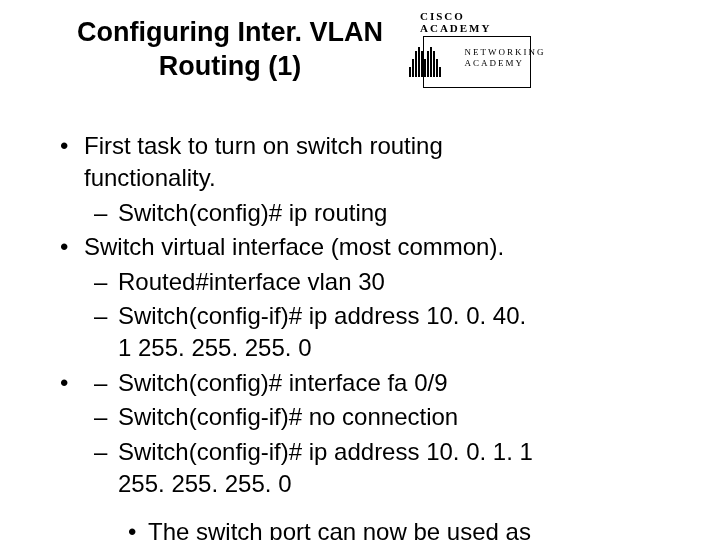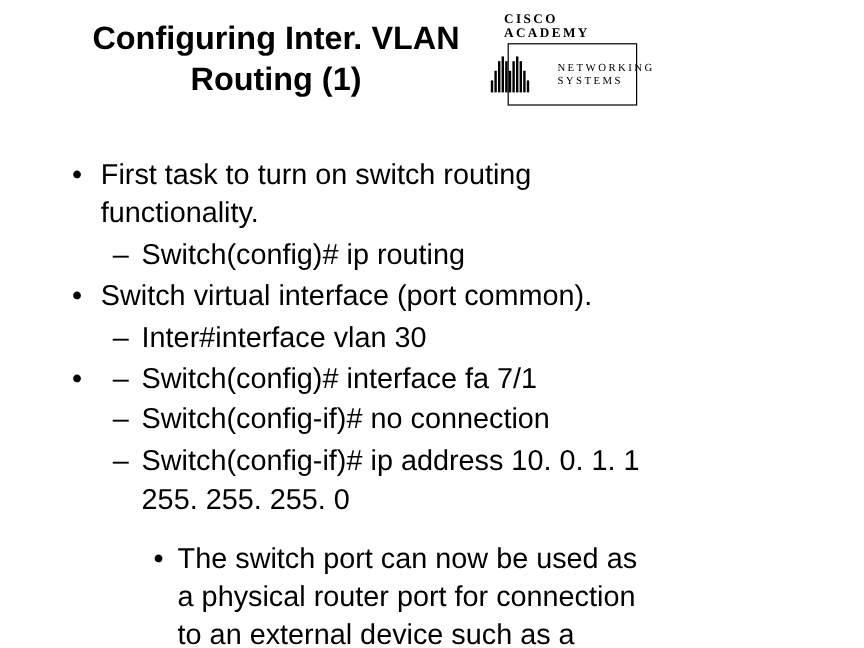--- a/index.html
+++ b/index.html
@@ -44,21 +44,21 @@
     width: 108px;
     height: 56px;
     border: 1px solid #000;
     display: flex;
     align-items: center;
     justify-content: center;
     background: #fff;
   }
   .logo-inner {
     display: flex;
-    align-items: center;
+    align-items: flex-start;
     gap: 24px;
   }
   .bars {
     display: flex;
     align-items: flex-end;
     gap: 1px;
     height: 30px;
   }
   .bars span {
     width: 2px;
@@ -120,51 +120,54 @@
             <span class="b5"></span>
               <span class="b6"></span>
               <span class="b7"></span>
               <span class="b8"></span>
             <span class="b9"></span>
               <span class="b10"></span>
               <span class="b11"></span>
           </div>
           <div class="logo-words">
             <span>NETWORKING</span>
-            <span>SYSTEMS</span>
+            <span>ACADEMY</span>
           </div>
         </div>
       </div>
     </div>
   </div>
 
   <div class="content">
     <ul class="lvl1">
       <li>
         <span>First task to turn on switch routing functionality.</span>
         <ul class="lvl2">
           <li>
             <span>Switch(config)# </span><b>ip routing</b>
           </li>
         </ul>
       </li>
 
       <li>
-        <span>Switch virtual interface (port common).</span>
+        <span>Switch virtual interface (most common).</span>
         <ul class="lvl2">
           <li>
-            <span>Inter#</span><b>interface vlan 30</b>
+            <span>Routed#</span><b>interface vlan 30</b>
+          </li>
+          <li>
+            <span>Switch(config-if)# </span><b>ip address 10. 0. 40. 1 255. 255. 255. 0</b>
           </li>
         </ul>
       </li>
 
       <li>
         <ul class="lvl2">
           <li>
-            <span>Switch(config)# </span><b>interface fa 7/1</b>
+            <span>Switch(config)# </span><b>interface fa 0/9</b>
           </li>
           <li>
             <span>Switch(config-if)# </span><b>no connection</b>
           </li>
           <li>
             <span>Switch(config-if)# </span><b>ip address 10. 0. 1. 1 255. 255. 255. 0</b>
             <ul class="lvl3">
               <li>The switch port can now be used as a physical router port for connection to an external device such as a router.</li>
             </ul>
           </li>

